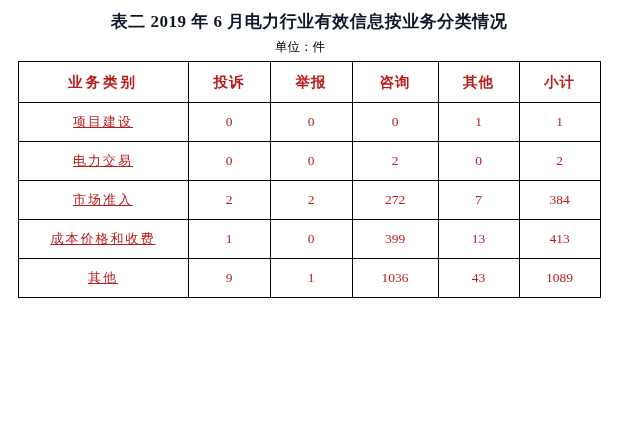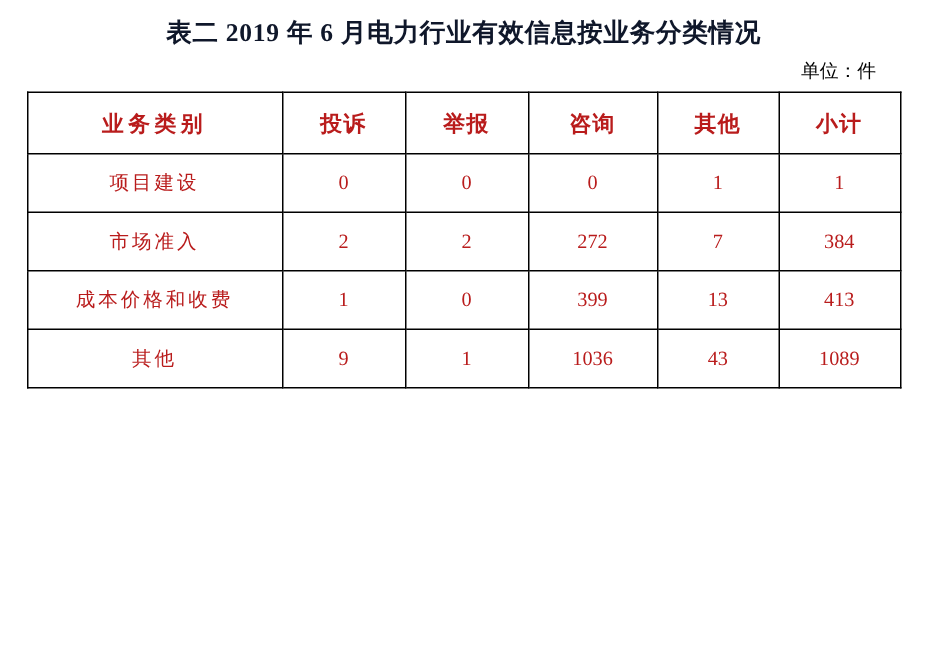--- a/index.html
+++ b/index.html
@@ -24,21 +24,21 @@
   .doc-title {
     text-align: center;
     font-size: 17px;
     font-weight: bold;
     letter-spacing: 0.5px;
     margin-top: 10px;
     margin-bottom: 6px;
     color: #0f172a;
   }
   .unit-line {
-    text-align: right;
+    text-align: center;
     font-size: 12.5px;
     padding-right: 18px;
     margin-bottom: 5px;
     color: #000;
   }
   table.data-table {
     border-collapse: collapse;
     width: 582px;
     margin: 0 auto;
     table-layout: fixed;
@@ -59,20 +59,21 @@
     font-weight: bold;
     font-size: 14.5px;
     letter-spacing: 1px;
   }
   table.data-table thead th.col-cat {
     letter-spacing: 3px;
   }
   table.data-table tbody td.cat {
     letter-spacing: 2px;
     font-size: 13px;
+    text-decoration: underline;
   }
   table.data-table tbody td.num {
     font-family: "Liberation Serif", "DejaVu Serif", serif;
     font-size: 13.5px;
   }
   table.data-table tbody tr.total-row td {
     letter-spacing: 2px;
   }
   
   col.c0 { width: 170px; }
@@ -113,20 +114,28 @@
     <tbody>
       <tr>
         <td class="cat">项目建设</td>
         <td class="num">0</td>
         <td class="num">0</td>
         <td class="num">0</td>
         <td class="num">1</td>
         <td class="num">1</td>
       </tr>
       <tr>
+        <td class="cat">电力交易</td>
+        <td class="num">0</td>
+        <td class="num">0</td>
+        <td class="num">2</td>
+        <td class="num">0</td>
+        <td class="num">2</td>
+      </tr>
+      <tr>
         <td class="cat">市场准入</td>
         <td class="num">2</td>
         <td class="num">2</td>
         <td class="num">272</td>
         <td class="num">7</td>
         <td class="num">384</td>
       </tr>
       <tr>
         <td class="cat">成本价格和收费</td>
         <td class="num">1</td>

